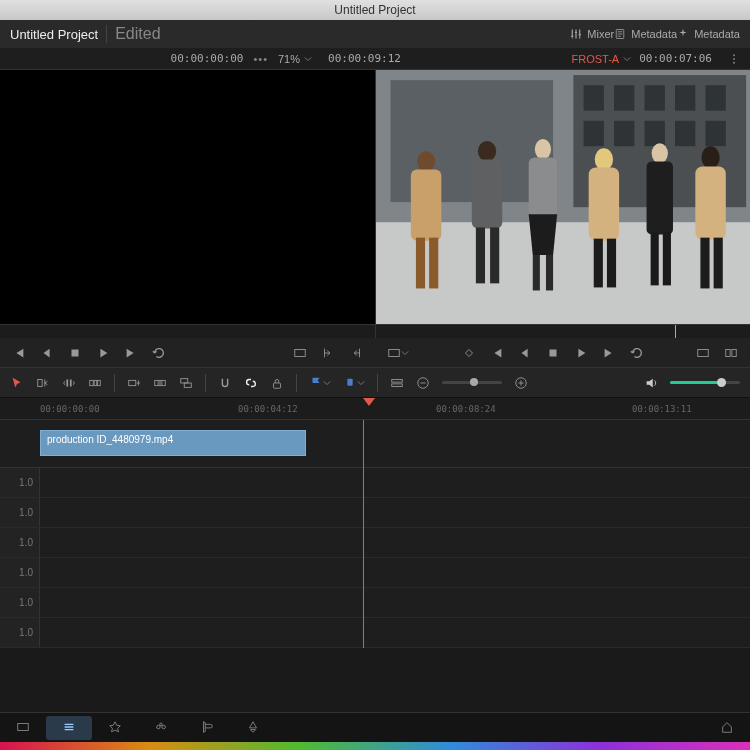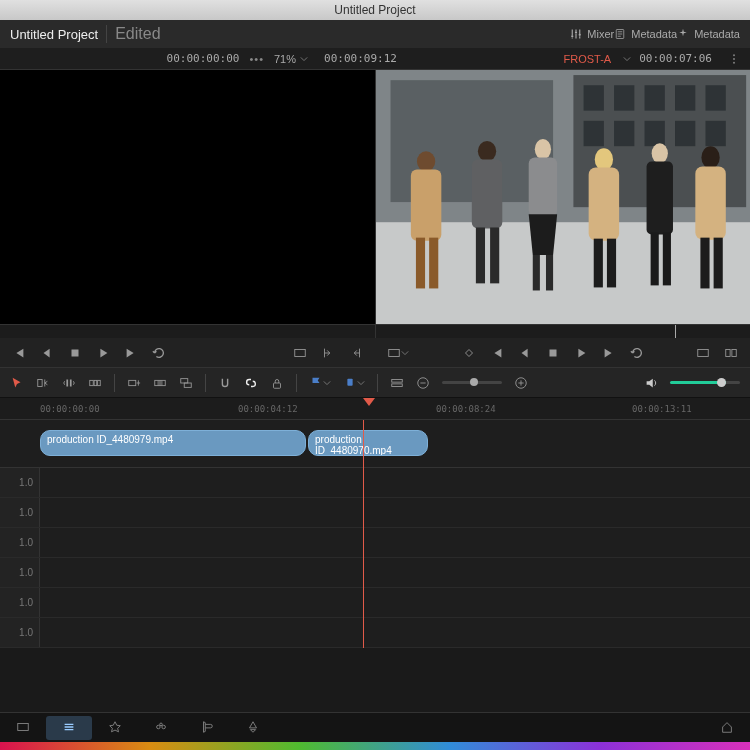--- a/index.html
+++ b/index.html
@@ -42,21 +42,21 @@
     background: #1e1e1e;
     border-bottom: 1px solid #333;
     display: flex;
     align-items: center;
     padding: 0 10px;
     color: #aaa;
   }
   .infobar .spacer { flex: 1; }
   .timecode { font-family: "Menlo","Consolas",monospace; font-size: 11px; margin-right: 10px; }
   .zoom { margin-left: 10px; display:flex; align-items:center; gap:4px;}
-  .clipname { color: #e15a49; margin-right: 8px; display:flex; align-items:center; gap:12px;}
+  .clipname { color: #e15a49; margin-right: 8px; display:flex; align-items:center; gap:4px;}
   .chev { width: 8px; color: #888; }
 
   .viewers {
     height: 268px;
     background: #141414;
     display: flex;
   }
   .viewer {
     flex: 1;
     position: relative;
@@ -113,21 +113,21 @@
   .playhead-marker::before{content:"";position:absolute;left:0;right:0;top:0;height:0;border-left:6px solid transparent;border-right:6px solid transparent;border-top:8px solid #e15a49;}
   .playhead-line{position:absolute;top:0;width:1px;background:#e15a49;}
 
   .tracks { position:relative; background:#1e1e1e; height: 48px; padding-left:40px; border-bottom:1px solid #333;}
   .clip {
     position:absolute; top:10px; height:26px;
     background:#6a99c0;
     border:1px solid #7eb0d8;
     color:#fff; font-size:10px;
     padding:3px 6px; overflow:hidden;
-    border-radius:10px;
+    border-radius:0;
   }
 
   .audiotracks { background:#1e1e1e; }
   .atrack { height:30px; border-bottom:1px solid #2a2a2a; display:flex; }
   .atrack-head { width:40px; background:#232323; border-right:1px solid #333; display:flex; align-items:center; justify-content:flex-end; padding-right:6px; color:#777; font-size:10px;}
   .atrack-body { flex:1; }
 
   .bottomnav {
     position:absolute; left:0; right:0; bottom:8px;
     height:30px; background:#141414;
@@ -508,23 +508,20 @@
   <div class="tickblock" style="left:632px">
       <span class="tlabel">00:00:13:11</span>
     </div>
   <div class="playhead-marker" style="left:363px"></div>
 </div>
 
 <div class="tracks">
   <div class="clip" style="left:40px; width:266px">
     <span>production ID_4480979.mp4</span>
   </div>
-  <div class="clip" style="left:308px; width:120px">
-    <span>production ID_4480970.mp4</span>
-  </div>
   <div class="playhead-line" style="left:363px; height:228px;"></div>
 </div>
 
 <div class="audiotracks">
   <div class="atrack">
       <div class="atrack-head">1.0</div>
       <div class="atrack-body"></div>
     </div>
   <div class="atrack">
       <div class="atrack-head">1.0</div>

